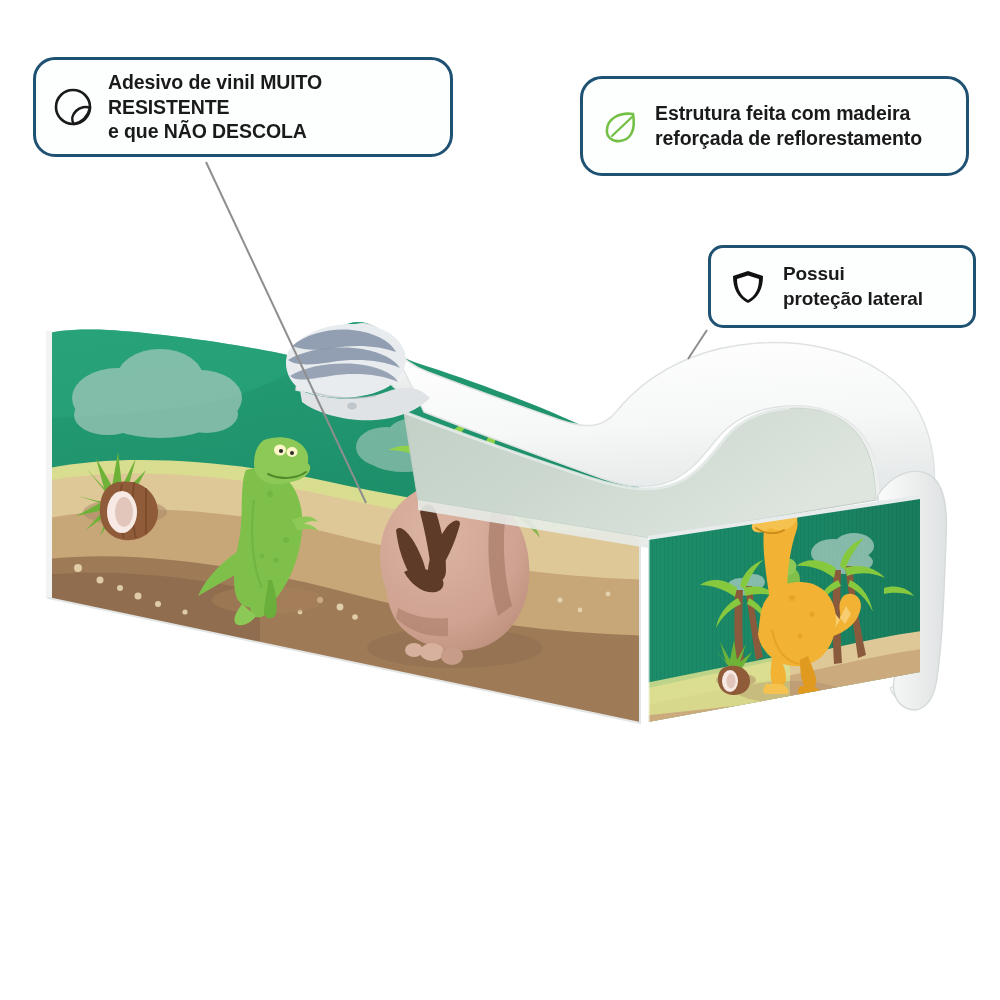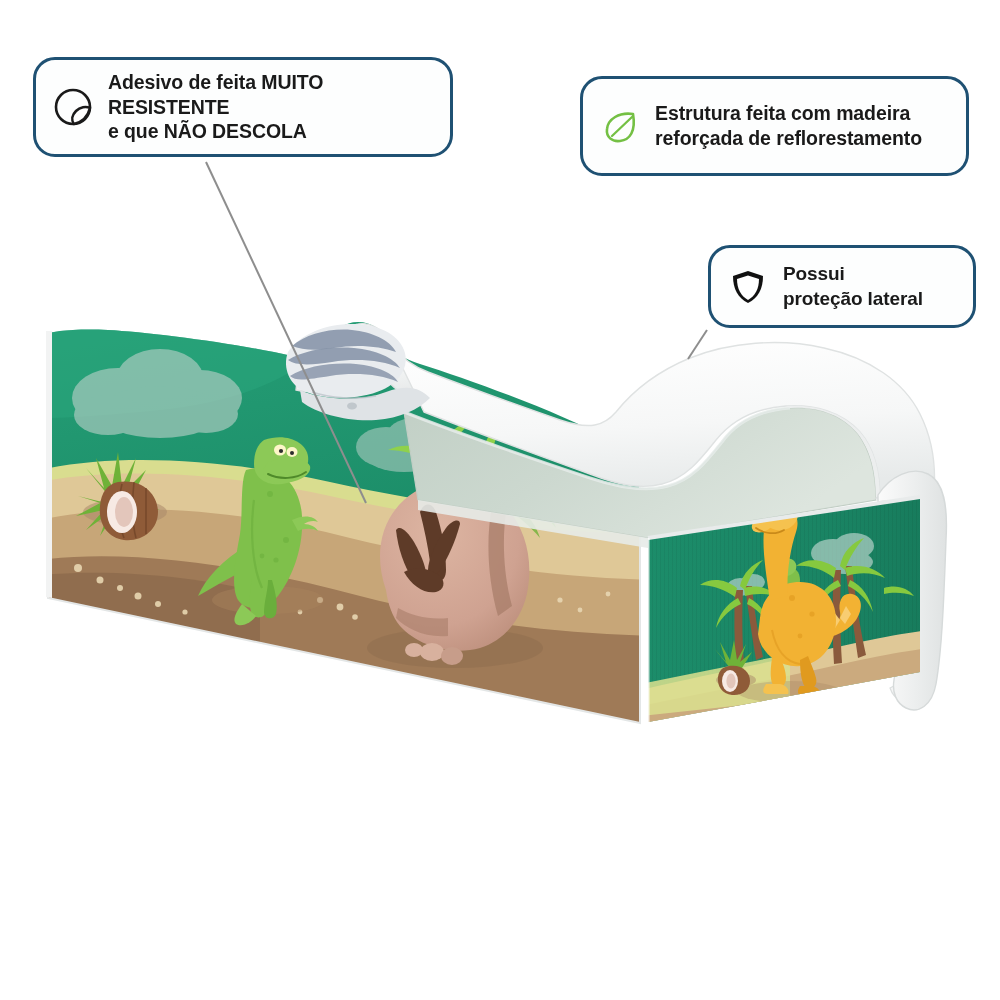--- a/index.html
+++ b/index.html
@@ -44,21 +44,21 @@
     font-size: 19.5px;
     font-weight: bold;
     line-height: 1.28;
     color: #1a1a1a;
     letter-spacing: -0.1px;
     white-space: pre-line;
   }
 
   #callout-sticker { left: 33px;  top: 57px;  width: 420px; height: 100px; }
   #callout-wood    { left: 580px; top: 57px;  width: 389px; height: 100px; margin-top: 19px; }
-  #callout-side    { left: 708px; top: 245px; width: 268px; height: 83px; }
+  #callout-side    { left: 708px; top: 245px; width: 268px; height: 83px; border-radius: 15px; }
   #callout-side .txt { font-size: 19px; }
 
   
   .leader {
     position: absolute;
     left: 0; top: 0;
     width: 1000px; height: 1000px;
     pointer-events: none;
   }
 
@@ -492,21 +492,21 @@
     <path d="M707,330 L688,359" stroke="#8e8e8e" stroke-width="2" fill="none"></path>
   </svg>
 
   <div class="callout" id="callout-sticker">
     <span class="ico">
       <svg width="42" height="42" viewBox="0 0 42 42">
         <circle cx="21" cy="21" r="17" fill="none" stroke="#1a1a1a" stroke-width="2.6"></circle>
         <path d="M22,38 C30,36 36,30 38,22 C34,20 28,21 24,25 C20,29 19,34 22,38 Z" fill="#ffffff" stroke="#1a1a1a" stroke-width="2.6" stroke-linejoin="round"></path>
       </svg>
     </span>
-    <span class="txt">Adesivo de feita MUITO RESISTENTE
+    <span class="txt">Adesivo de vinil MUITO RESISTENTE
 e que NÃO DESCOLA</span>
   </div>
 
   <div class="callout" id="callout-wood">
     <span class="ico">
       <svg width="42" height="42" viewBox="0 0 42 42">
         <path d="M34,9 C20,7 9,14 8,24 C7,32 13,37 21,36 C31,35 37,26 34,9 Z" fill="none" stroke="#74c044" stroke-width="2.6" stroke-linejoin="round"></path>
         <path d="M13,31 L33,12" fill="none" stroke="#74c044" stroke-width="2.3" stroke-linecap="round"></path>
       </svg>
     </span>

